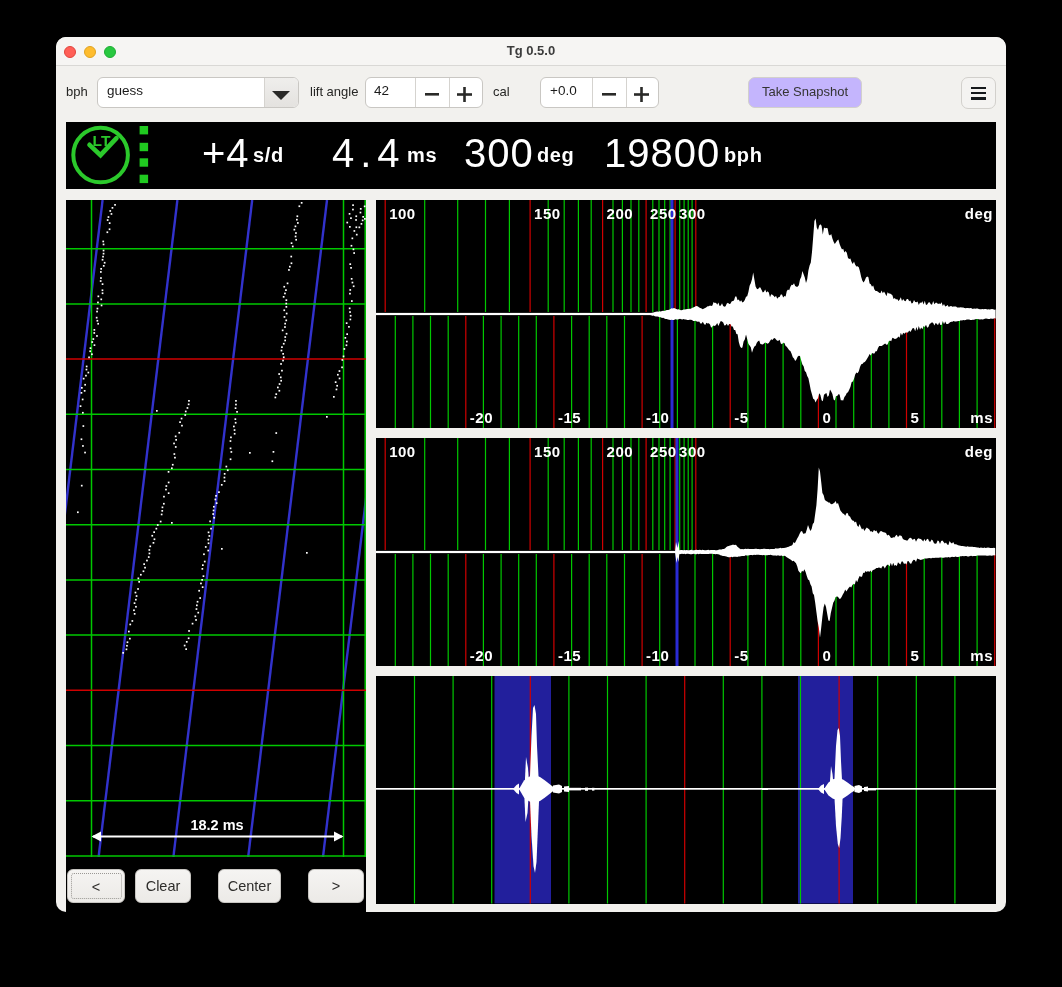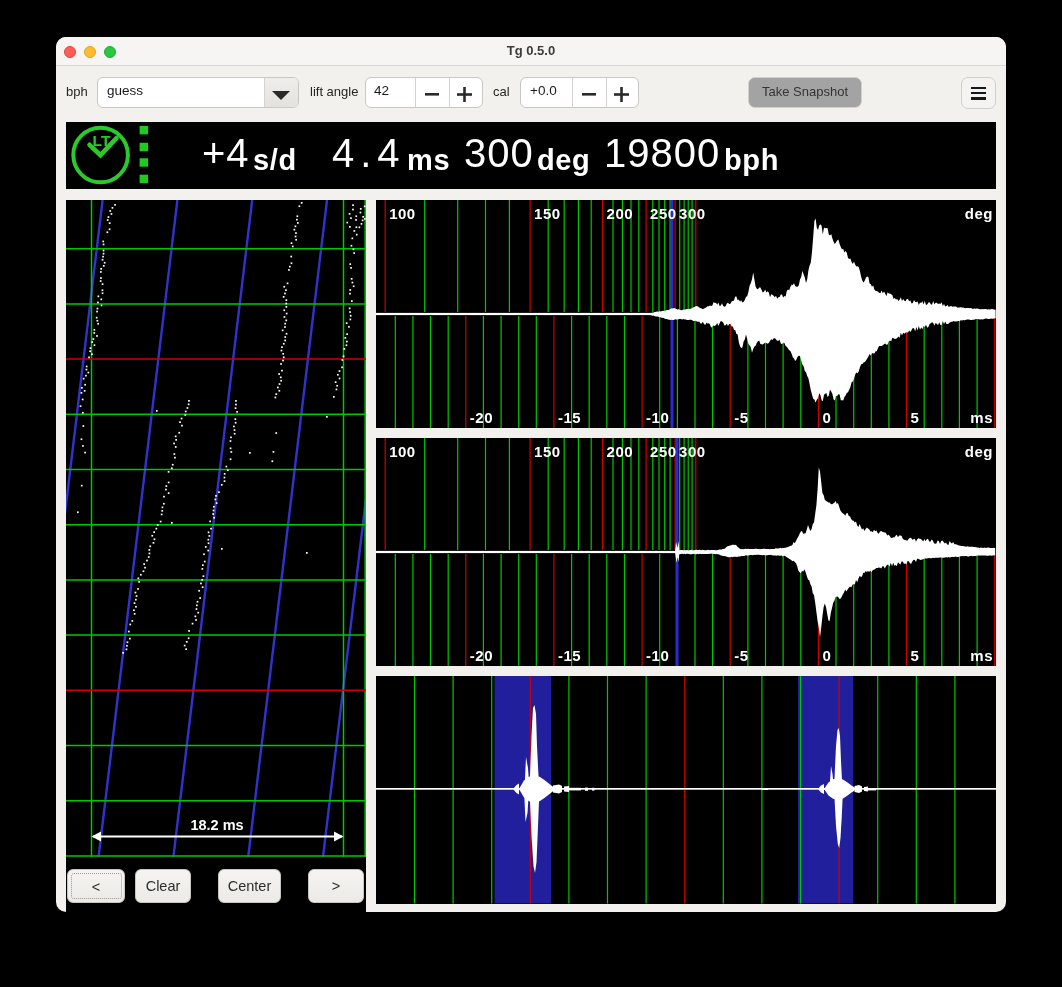--- a/index.html
+++ b/index.html
@@ -2,26 +2,26 @@
 <html><head><meta charset="utf-8"><style>
 * { margin:0; padding:0; box-sizing:border-box; }
 html,body { width:1062px; height:987px; background:#000; font-family:"Liberation Sans", sans-serif; }
 #win { position:absolute; left:56px; top:37px; width:950px; height:875px; background:#f2f1ee; border-radius:10px; }
 #titlebar { position:absolute; left:56px; top:37px; width:950px; height:29px; background:#f6f5f3; border-bottom:1px solid #d9d8d5; border-radius:10px 10px 0 0; }
 .tl { position:absolute; top:46px; width:12px; height:12px; border-radius:6px; }
 #title { position:absolute; top:43px; left:56px; width:950px; text-align:center; font-size:13px; font-weight:bold; color:#3c3c3c; }
 .lbl { position:absolute; font-size:13px; color:#262624; }
 .ctl { position:absolute; top:77px; height:31px; background:#fff; border:1px solid #c9c7c3; border-radius:6px; }
 .seg { position:absolute; top:0; height:29px; border-left:1px solid #d5d3cf; }
-#snapbtn { position:absolute; left:748px; top:77px; width:114px; height:31px; background:#a3a3a3; border:1px solid #d2d0cc; border-radius:7px; font-size:13px; color:#343432; text-align:center; line-height:27px; }
+#snapbtn { position:absolute; left:748px; top:77px; width:114px; height:31px; background:#c4b5fd; border:1px solid #d2d0cc; border-radius:7px; font-size:13px; color:#343432; text-align:center; line-height:27px; }
 #burger { position:absolute; left:961px; top:77px; width:35px; height:32px; background:#f4f3f1; border:1px solid #d2d0cc; border-radius:7px; }
 .bbar { position:absolute; left:8.5px; width:15px; height:2.6px; background:#16191c; }
 #infobar { position:absolute; left:66px; top:122px; width:930px; height:67px; background:#000; }
 .big { position:absolute; color:#fff; font-size:40px; letter-spacing:1px; top:9px; }
-.unit { position:absolute; color:#fff; font-size:29px; font-weight:bold; top:22px; letter-spacing:0.6px; }
+.unit { position:absolute; color:#fff; font-size:20px; font-weight:bold; top:22px; letter-spacing:0.6px; }
 .panel { position:absolute; background:#000; }
 .btn { position:absolute; top:869px; height:34px; background:linear-gradient(#f5f4f2,#eceae7); border:1px solid #c7c5c1; border-radius:6px; font-size:14.5px; color:#2e2d2b; text-align:center; line-height:32px; }
 </style></head>
 <body>
 <div id="win"></div>
 <div id="titlebar"></div>
 <div class="tl" style="left:63.7px; background:#ff5f57; border:0.5px solid #e1443c;"></div>
 <div class="tl" style="left:83.7px; background:#febc2e; border:0.5px solid #e0a321;"></div>
 <div class="tl" style="left:103.9px; background:#28c840; border:0.5px solid #1ead34;"></div>
 <div id="title">Tg 0.5.0</div>
@@ -43,21 +43,21 @@
   <svg style="position:absolute; left:57px; top:14.5px;" width="18" height="3">
       <rect x="2" y="0" width="14" height="2.6" fill="#2a2a28"></rect>
     </svg>
   <svg style="position:absolute; left:90px; top:7.5px;" width="18" height="17">
       <rect x="1" y="7.2" width="15" height="2.6" fill="#2a2a28"></rect>
       <rect x="7.2" y="1" width="2.6" height="15" fill="#2a2a28"></rect>
     </svg>
 </div>
 
 <div class="lbl" style="left:493px; top:83.5px;">cal</div>
-<div class="ctl" style="left:520px; width:119px;text-align:center;">
+<div class="ctl" style="left:540px; width:119px;text-align:center;">
   <div style="position:absolute; left:9px; top:4.5px; font-size:13.5px; color:#1a1a1a;">+0.0</div>
   <div class="seg" style="left:51px;"></div>
   <div class="seg" style="left:85px;"></div>
   <svg style="position:absolute; left:59px; top:14.5px;" width="18" height="3">
       <rect x="2" y="0" width="14" height="2.6" fill="#2a2a28"></rect>
     </svg>
   <svg style="position:absolute; left:92px; top:7.5px;" width="18" height="17">
       <rect x="1" y="7.2" width="15" height="2.6" fill="#2a2a28"></rect>
       <rect x="7.2" y="1" width="2.6" height="15" fill="#2a2a28"></rect>
     </svg>

